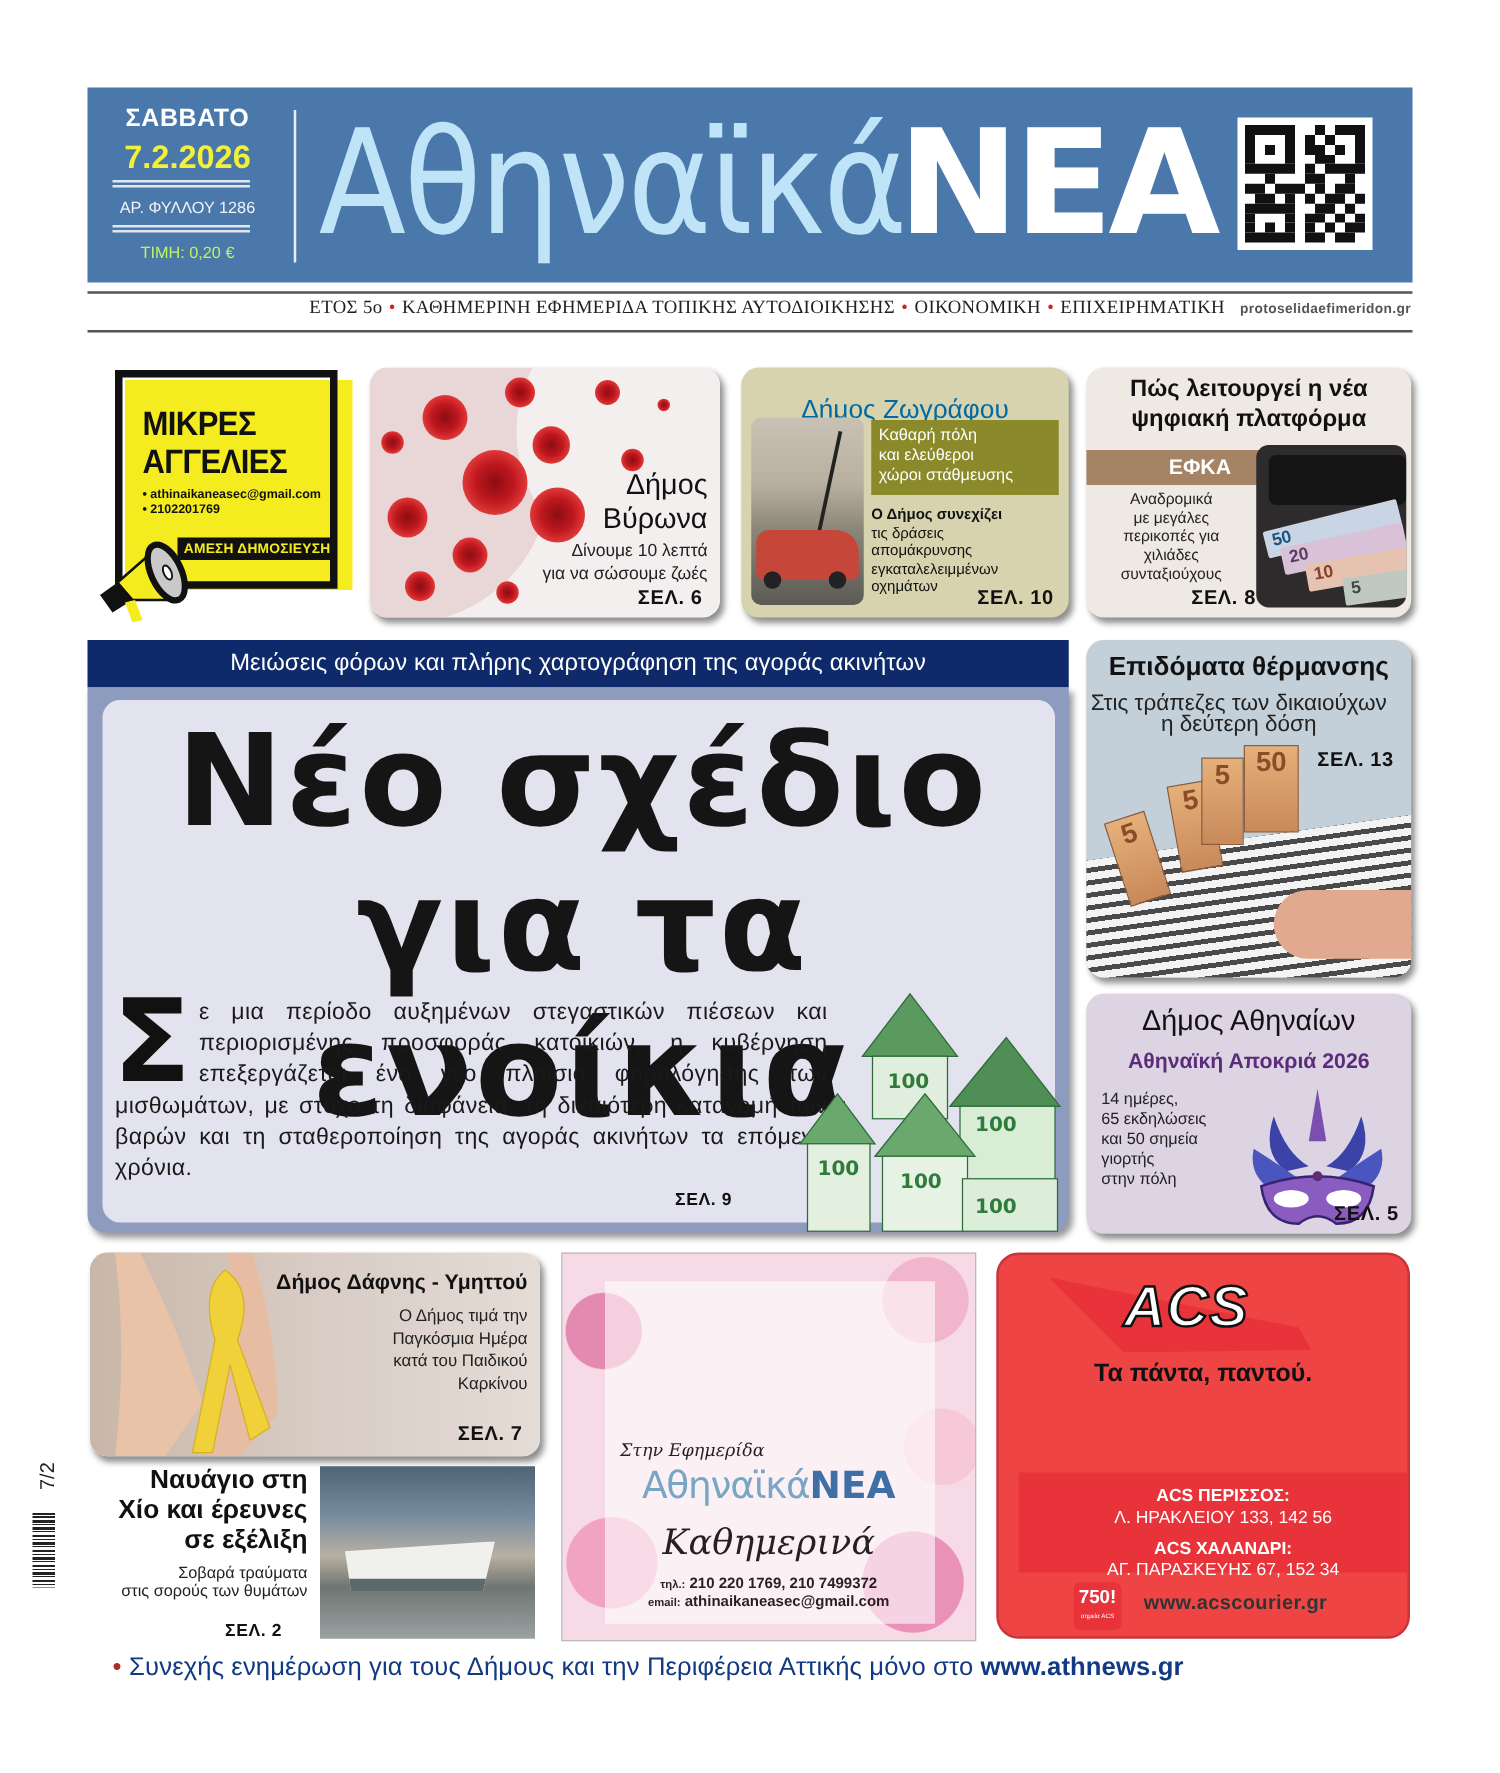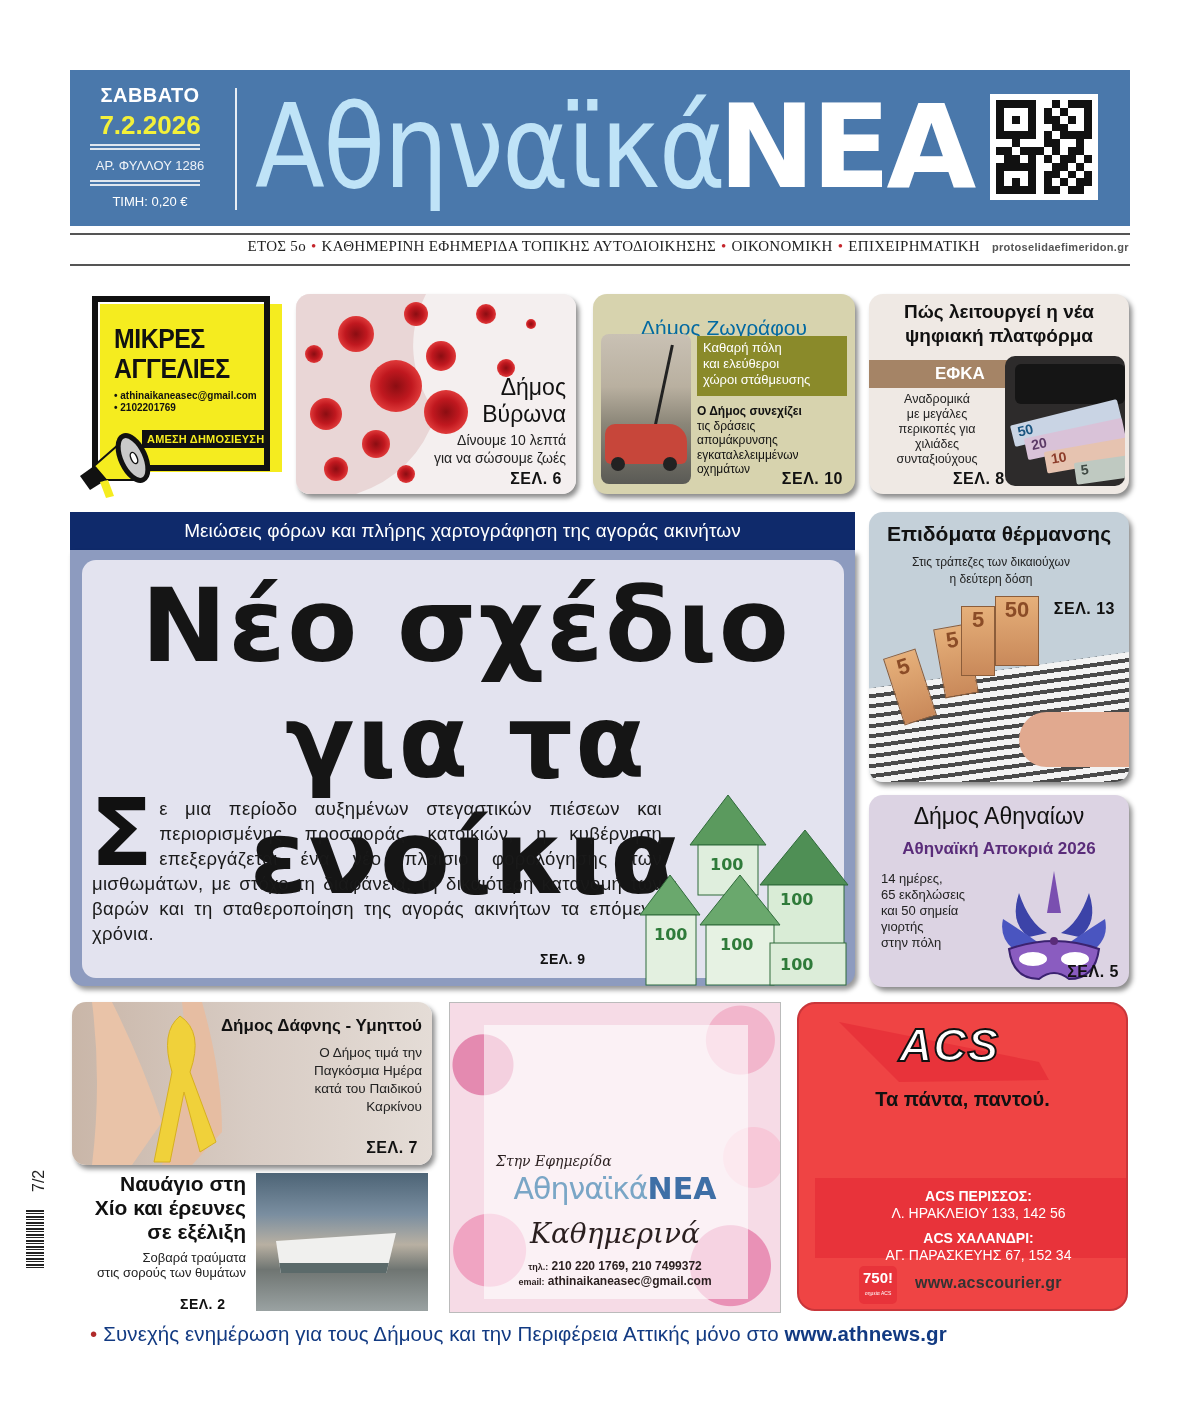--- a/index.html
+++ b/index.html
@@ -7,21 +7,21 @@
   body { position: relative; font-family: "Liberation Sans", "DejaVu Sans", sans-serif; color: #111; }
   .abs { position: absolute; }
 
   
   .masthead { left: 70px; top: 70px; width: 1060px; height: 156px; background: #4a78ab; }
   .mh-left { left: 0; top: 0; width: 160px; height: 156px; text-align: center; color: #fff; }
   .mh-day { position: absolute; left: 0; right: 0; top: 14px; font-size: 20px; font-weight: bold; letter-spacing: 0.5px; }
   .mh-date { position: absolute; left: 0; right: 0; top: 40px; font-size: 26px; font-weight: bold; color: #f3f03a; }
   .mh-rule { position: absolute; left: 20px; width: 110px; height: 6px; border-top: 2px solid #dfe6ee; border-bottom: 2px solid #dfe6ee; }
   .mh-issue { position: absolute; left: 0; right: 0; top: 88px; font-size: 13px; color: #eef2f7; }
-  .mh-price { position: absolute; left: 0; right: 0; top: 124px; font-size: 13px; color: #ffffff; }
+  .mh-price { position: absolute; left: 0; right: 0; top: 124px; font-size: 13px; color: #bef264; }
   .mh-divider { left: 165px; top: 18px; width: 2px; height: 122px; background: #e8eef5; }
   .mh-logo { left: 185px; top: 12px; height: 130px; display: flex; align-items: baseline; line-height: 130px; }
   .mh-logo-thin { font-size: 116px; font-weight: normal; color: #bfe3f7; letter-spacing: -2px; font-family: "DejaVu Sans", sans-serif; transform: scaleX(0.88); transform-origin: left; display: inline-block; }
   .mh-logo-bold { font-size: 116px; font-weight: bold; color: #ffffff; font-family: "DejaVu Sans", sans-serif; letter-spacing: -4px; margin-left: -70px; }
   .qr { left: 920px; top: 24px; width: 108px; height: 106px; background: #fff; padding: 6px; }
   .qr-grid { width: 100%; height: 100%; display: grid; grid-template-columns: repeat(12, 1fr); grid-template-rows: repeat(12, 1fr); }
   .qr-grid span { background: #111; }
   .qr-grid span.w { background: transparent; }
 
   .subline-top { left: 70px; top: 233px; width: 1060px; height: 2px; background: #555; }
@@ -76,21 +76,21 @@
   .lead-inner { left: 82px; top: 560px; width: 762px; height: 418px; background: #e3e3ef; border-radius: 14px; }
   .headline { left: 96px; top: 568px; width: 740px; text-align: center; font-family: "DejaVu Sans", sans-serif; font-weight: bold; font-size: 102px; line-height: 116px; color: #151515; letter-spacing: 2px; }
   .lead-body { left: 92px; top: 796px; width: 570px; font-size: 18.5px; line-height: 25px; color: #1a1a1a; letter-spacing: 0.3px; text-align: justify; }
   .dropcap { float: left; font-family: "DejaVu Sans", sans-serif; font-size: 92px; line-height: 72px; font-weight: bold; margin: 2px 6px 0 -2px; color: #111; }
   .lead-sel { left: 540px; top: 951px; font-size: 14px; }
   .houses { left: 630px; top: 775px; width: 220px; height: 215px; }
 
   
   .heating { left: 869px; top: 512px; width: 260px; height: 270px; background: #c4d0d9; }
   .he-title { position: absolute; left: 0; right: 0; top: 10px; text-align: center; font-size: 21px; color: #111; font-weight: bold; }
-  .he-sub { position: absolute; left: 0; right: 16px; top: 42px; text-align: center; font-size: 12px; line-height: 17px; color: #222; }
+  .he-sub { position: absolute; left: 0; right: 16px; top: 42px; text-align: center; font-size: 18px; line-height: 17px; color: #222; }
   .he-sel { position: absolute; right: 14px; top: 88px; }
   .he-radiator { position: absolute; left: 0; top: 140px; width: 260px; height: 130px; background: repeating-linear-gradient(180deg,#f3f3f3 0 6px,#4a4a4a 6px 10px); transform: skewY(-8deg); transform-origin: right; }
   .he-money { position: absolute; width: 34px; height: 70px; background: linear-gradient(180deg,#e6b07a,#c9895a); border: 1px solid #8c5d3a; font-size: 22px; font-weight: bold; color: #8b4c27; text-align: center; }
   .he-hand { position: absolute; left: 150px; top: 200px; width: 110px; height: 55px; background: #e1a98f; border-radius: 30px 0 0 30px; }
 
   
   .athens { left: 869px; top: 795px; width: 260px; height: 192px; background: #dcd3e3; }
   .at-title { position: absolute; left: 0; right: 0; top: 8px; text-align: center; font-size: 23px; color: #111; }
   .at-sub { position: absolute; left: 0; right: 0; top: 44px; text-align: center; font-size: 17px; font-weight: bold; color: #5a2c7a; }
   .at-text { position: absolute; left: 12px; top: 76px; font-size: 13px; line-height: 16px; color: #222; }

